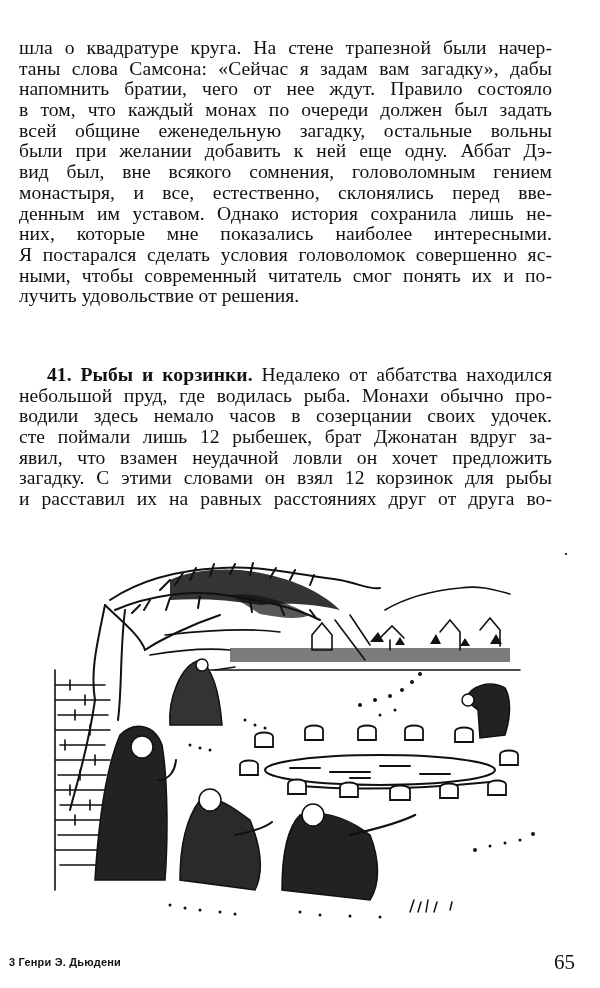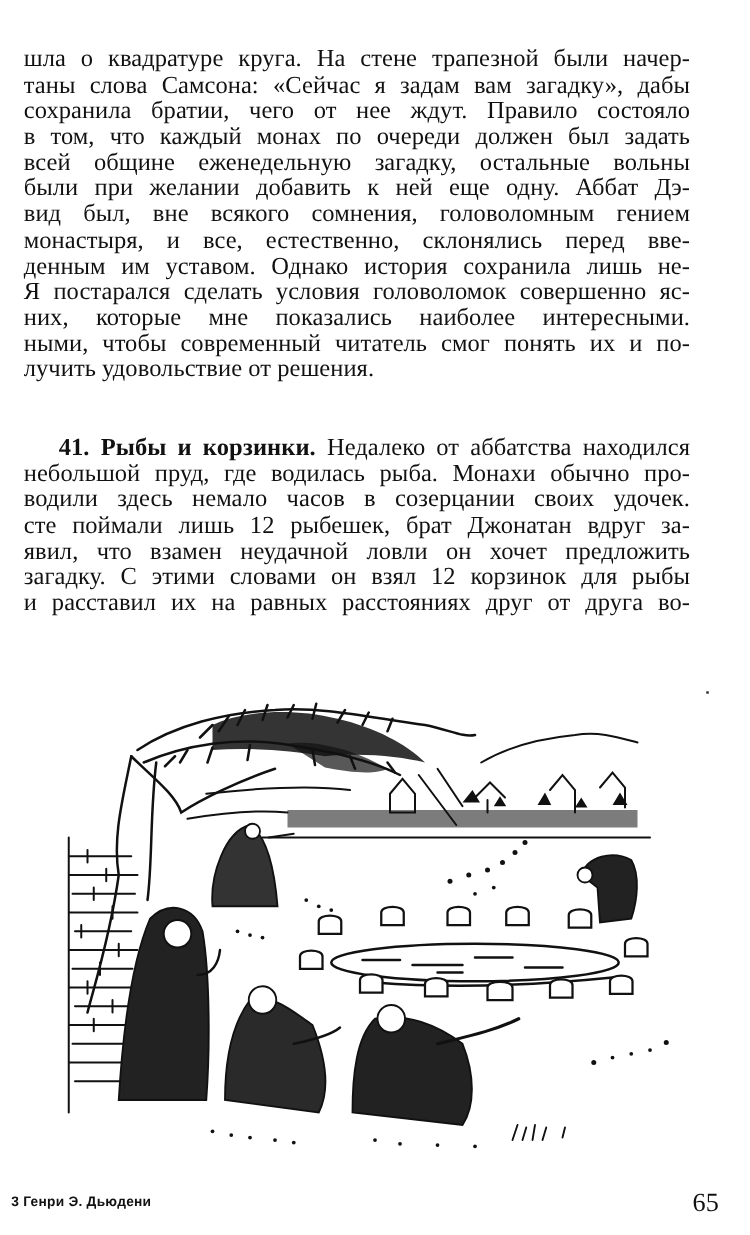--- a/index.html
+++ b/index.html
@@ -18,21 +18,21 @@
     .page-text {
       position: absolute;
       left: 19px;
       width: 533px;
       font-size: 19.6px;
       line-height: 20.7px;
       text-align: justify;
       letter-spacing: 0.05px;
     }
     .para-1 { top: 38px; }
-    .para-2 { top: 349px; }
+    .para-2 { top: 365px; }
     .line {
       display: block;
       height: 20.7px;
       white-space: nowrap;
       text-align: justify;
       text-align-last: justify;
     }
     .line.last {
       text-align-last: left;
     }
@@ -73,29 +73,29 @@
       height: 2px;
       background: #333;
     }
   </style>
 </head>
 <body>
 
 <div class="page-text para-1">
   <span class="line">шла о квадратуре круга. На стене трапезной были начер-</span>
   <span class="line">таны слова Самсона: «Сейчас я задам вам загадку», дабы</span>
-  <span class="line">сохранила братии, чего от нее ждут. Правило состояло</span>
+  <span class="line">напомнить братии, чего от нее ждут. Правило состояло</span>
   <span class="line">в том, что каждый монах по очереди должен был задать</span>
   <span class="line">всей общине еженедельную загадку, остальные вольны</span>
   <span class="line">были при желании добавить к ней еще одну. Аббат Дэ-</span>
   <span class="line">вид был, вне всякого сомнения, головоломным гением</span>
   <span class="line">монастыря, и все, естественно, склонялись перед вве-</span>
   <span class="line">денным им уставом. Однако история сохранила лишь не-</span>
+  <span class="line">них, которые мне показались наиболее интересными.</span>
   <span class="line">Я постарался сделать условия головоломок совершенно яс-</span>
-  <span class="line">них, которые мне показались наиболее интересными.</span>
   <span class="line">ными, чтобы современный читатель смог понять их и по-</span>
   <span class="line last">лучить удовольствие от решения.</span>
 </div>
 
 <div class="page-text para-2">
   <span class="line indent"><span class="heading">41. Рыбы и корзинки.</span><span> Недалеко от аббатства находился</span></span>
   <span class="line">небольшой пруд, где водилась рыба. Монахи обычно про-</span>
   <span class="line">водили здесь немало часов в созерцании своих удочек.</span>
   <span class="line">сте поймали лишь 12 рыбешек, брат Джонатан вдруг за-</span>
   <span class="line">явил, что взамен неудачной ловли он хочет предложить</span>

